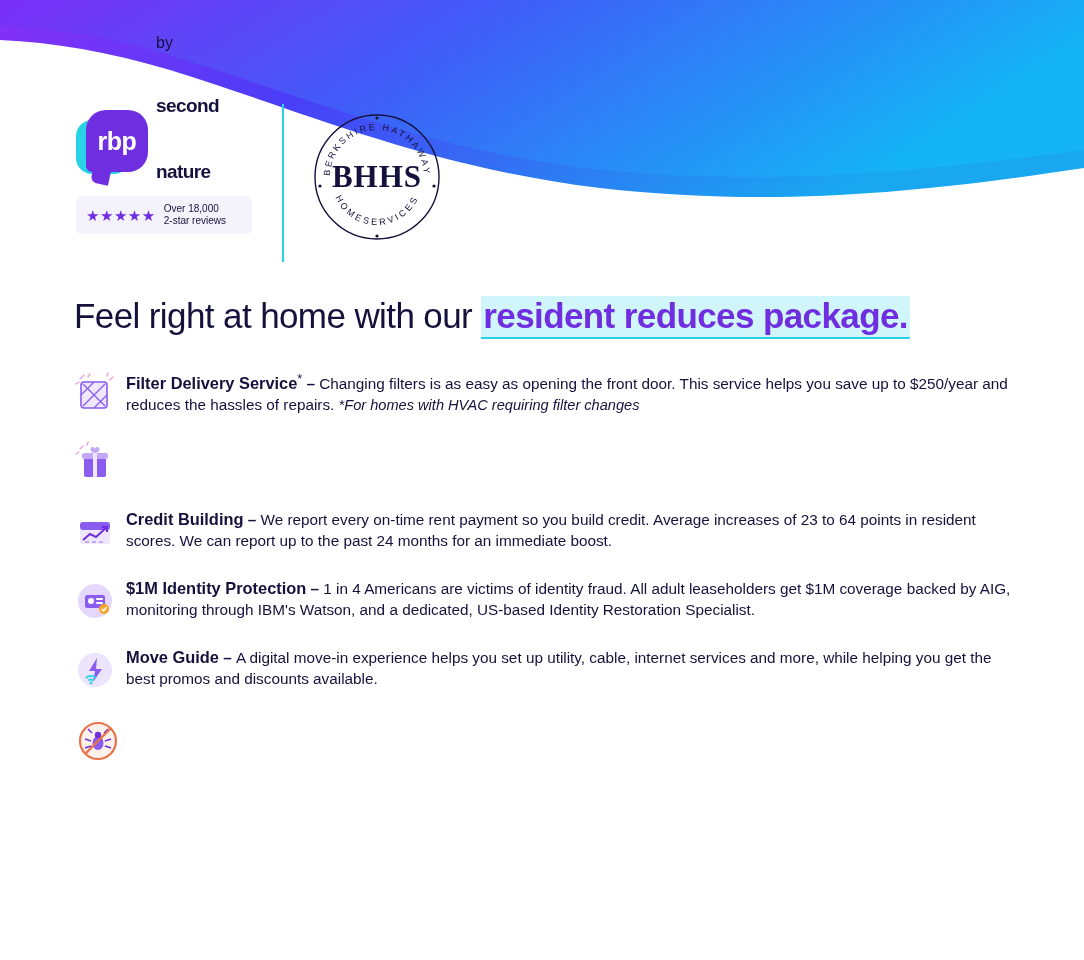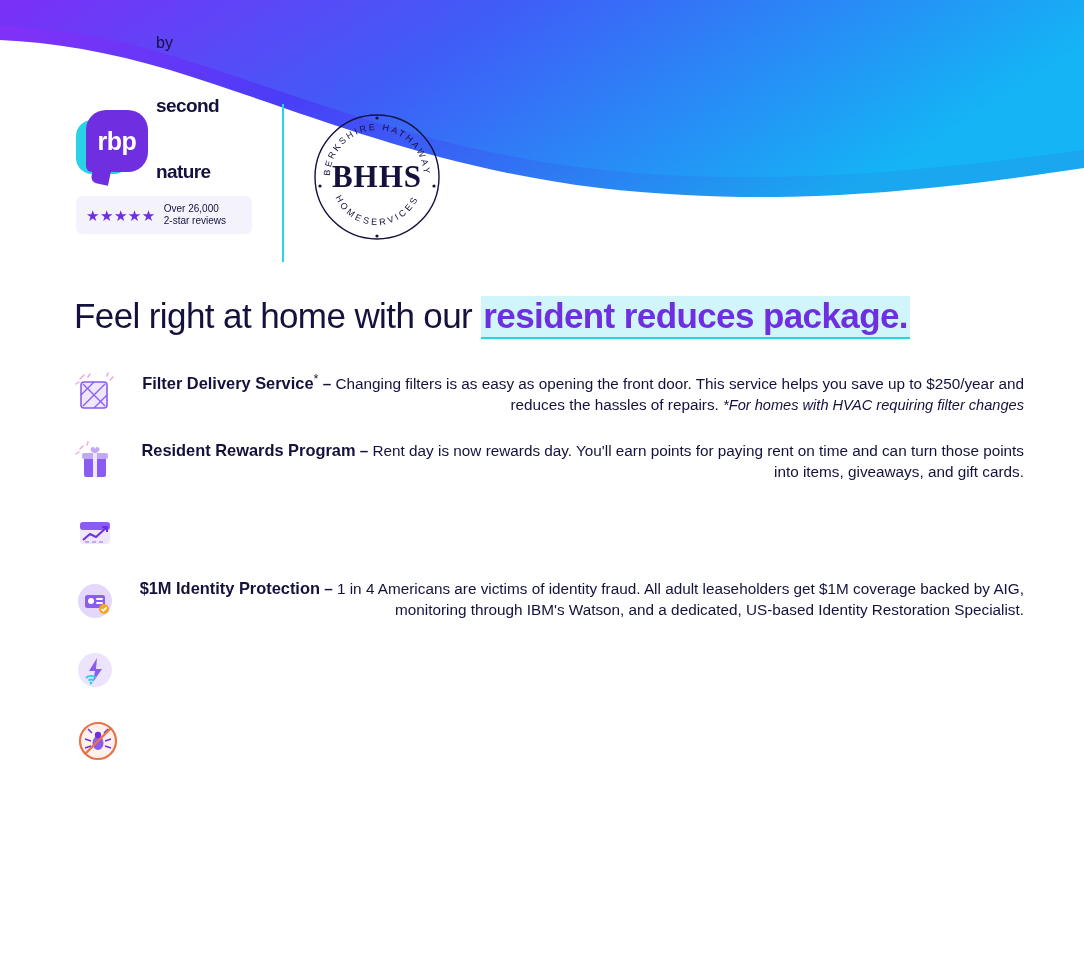--- a/index.html
+++ b/index.html
@@ -191,21 +191,20 @@
     display: flex;
     align-items: flex-start;
     justify-content: flex-start;
     padding-top: 4px;
   }
   .b-body {
     padding-top: 2px;
     font-size: 15.3px;
     line-height: 1.35;
     color: #14123c;
-    text-align: right;
   }
   .b-title {
     font-weight: bold;
     font-size: 16.4px;
     color: #14123c;
   }
   .b-dash { font-weight: bold; }
   .b-note {
     font-style: italic;
     font-size: 14.6px;
@@ -248,21 +247,21 @@
       <div class="rbp-by">
         <span class="by">by</span>
         <span class="sn">second</span>
         <span class="sn">nature</span>
       </div>
     </div>
 
     <div class="reviews">
       <span class="stars">★★★★★</span>
       <span class="reviews-text">
-        <span>Over 26,000</span>
+        <span>Over 18,000</span>
         <span>2-star reviews</span>
       </span>
     </div>
   </div>
 
   <div class="divider-v"></div>
 
   <div class="bhhs">
     <svg width="130" height="130" viewBox="0 0 130 130" xmlns="http://www.w3.org/2000/svg">
       <circle cx="65" cy="65" r="62" fill="none" stroke="#14123c" stroke-width="1.4"></circle>
@@ -312,34 +311,34 @@
     <div class="b-icon">
       <svg width="44" height="44" viewBox="0 0 44 44" xmlns="http://www.w3.org/2000/svg">
         <rect x="10" y="16" width="22" height="20" rx="2" fill="#8a5cf0"></rect>
         <rect x="8" y="12" width="26" height="6" rx="2" fill="#c3a8f7"></rect>
         <rect x="19" y="12" width="4" height="24" fill="#efe7fd"></rect>
         <path d="M21 12 C16 12 15 6 19 6 C22 6 21 12 21 12 Z" fill="#c3a8f7"></path>
         <path d="M21 12 C26 12 27 6 23 6 C20 6 21 12 21 12 Z" fill="#c3a8f7"></path>
         <path d="M6 8 L9 5 M13 4 L14 1 M2 13 L5 11" stroke="#f0a8d8" stroke-width="1.5" stroke-linecap="round"></path>
       </svg>
     </div>
-    <div class="b-body">
-      <span class="b-title">Resident Rewards Program</span><span class="b-dash"> – </span><span>Rent day is now rewards day. You'll earn points for paying rent on time and can turn those points into items, giveaways, and gift cards.</span>
-    </div>
   </div>
 
   <div class="benefit">
     <div class="b-icon">
       <svg width="44" height="44" viewBox="0 0 44 44" xmlns="http://www.w3.org/2000/svg">
         <rect x="6" y="12" width="30" height="22" rx="3" fill="#efe7fd"></rect>
         <rect x="6" y="12" width="30" height="8" rx="3" fill="#8a5cf0"></rect>
         <path d="M9 30 L16 24 L22 27 L33 17" stroke="#6f2fe0" stroke-width="2" fill="none"></path>
         <path d="M28 17 L33 17 L33 22" stroke="#6f2fe0" stroke-width="2" fill="none"></path>
         <path d="M11 32 h4 M18 32 h4 M25 32 h4" stroke="#c3a8f7" stroke-width="2"></path>
       </svg>
+    </div>
+    <div class="b-body">
+      <span class="b-title">Credit Building</span><span class="b-dash"> – </span><span>We report every on-time rent payment so you build credit. Average increases of 23 to 64 points in resident scores. We can report up to the past 24 months for an immediate boost.</span>
     </div>
   </div>
 
   <div class="benefit">
     <div class="b-icon">
       <svg width="44" height="44" viewBox="0 0 44 44" xmlns="http://www.w3.org/2000/svg">
         <circle cx="21" cy="22" r="17" fill="#e4d7fb"></circle>
         <rect x="11" y="16" width="20" height="13" rx="2.5" fill="#8a5cf0"></rect>
         <circle cx="17" cy="22" r="3" fill="#ffffff"></circle>
         <rect x="22" y="19" width="7" height="2" rx="1" fill="#ffffff"></rect>
@@ -356,20 +355,23 @@
   <div class="benefit">
     <div class="b-icon">
       <svg width="44" height="44" viewBox="0 0 44 44" xmlns="http://www.w3.org/2000/svg">
         <circle cx="21" cy="22" r="17" fill="#ece3fc"></circle>
         <path d="M23 10 L15 23 h6 l-2 11 L28 21 h-6 z" fill="#8a5cf0"></path>
         <path d="M12 30 a7 7 0 0 1 10 0" stroke="#2ad2e8" stroke-width="1.8" fill="none"></path>
         <path d="M14.5 32.5 a4 4 0 0 1 5 0" stroke="#2ad2e8" stroke-width="1.8" fill="none"></path>
         <circle cx="17" cy="35" r="1.4" fill="#2ad2e8"></circle>
       </svg>
     </div>
+    <div class="b-body">
+      <span class="b-title">Move Guide</span><span class="b-dash"> – </span><span>A digital move-in experience helps you set up utility, cable, internet services and more, while helping you get the best promos and discounts available.</span>
+    </div>
   </div>
 
   <div class="benefit">
     <div class="b-icon">
       <svg width="48" height="48" viewBox="0 0 48 48" xmlns="http://www.w3.org/2000/svg">
         <circle cx="24" cy="24" r="18" fill="#fdf1ec" stroke="#e8734a" stroke-width="2.2"></circle>
         <ellipse cx="24" cy="26" rx="5.5" ry="7" fill="#8a5cf0"></ellipse>
         <circle cx="24" cy="18" r="3.2" fill="#6f2fe0"></circle>
         <path d="M18 16 L14 12 M30 16 L34 12" stroke="#6f2fe0" stroke-width="1.5"></path>
         <path d="M17 24 L11 22 M17 29 L11 31 M31 24 L37 22 M31 29 L37 31" stroke="#6f2fe0" stroke-width="1.5"></path>

